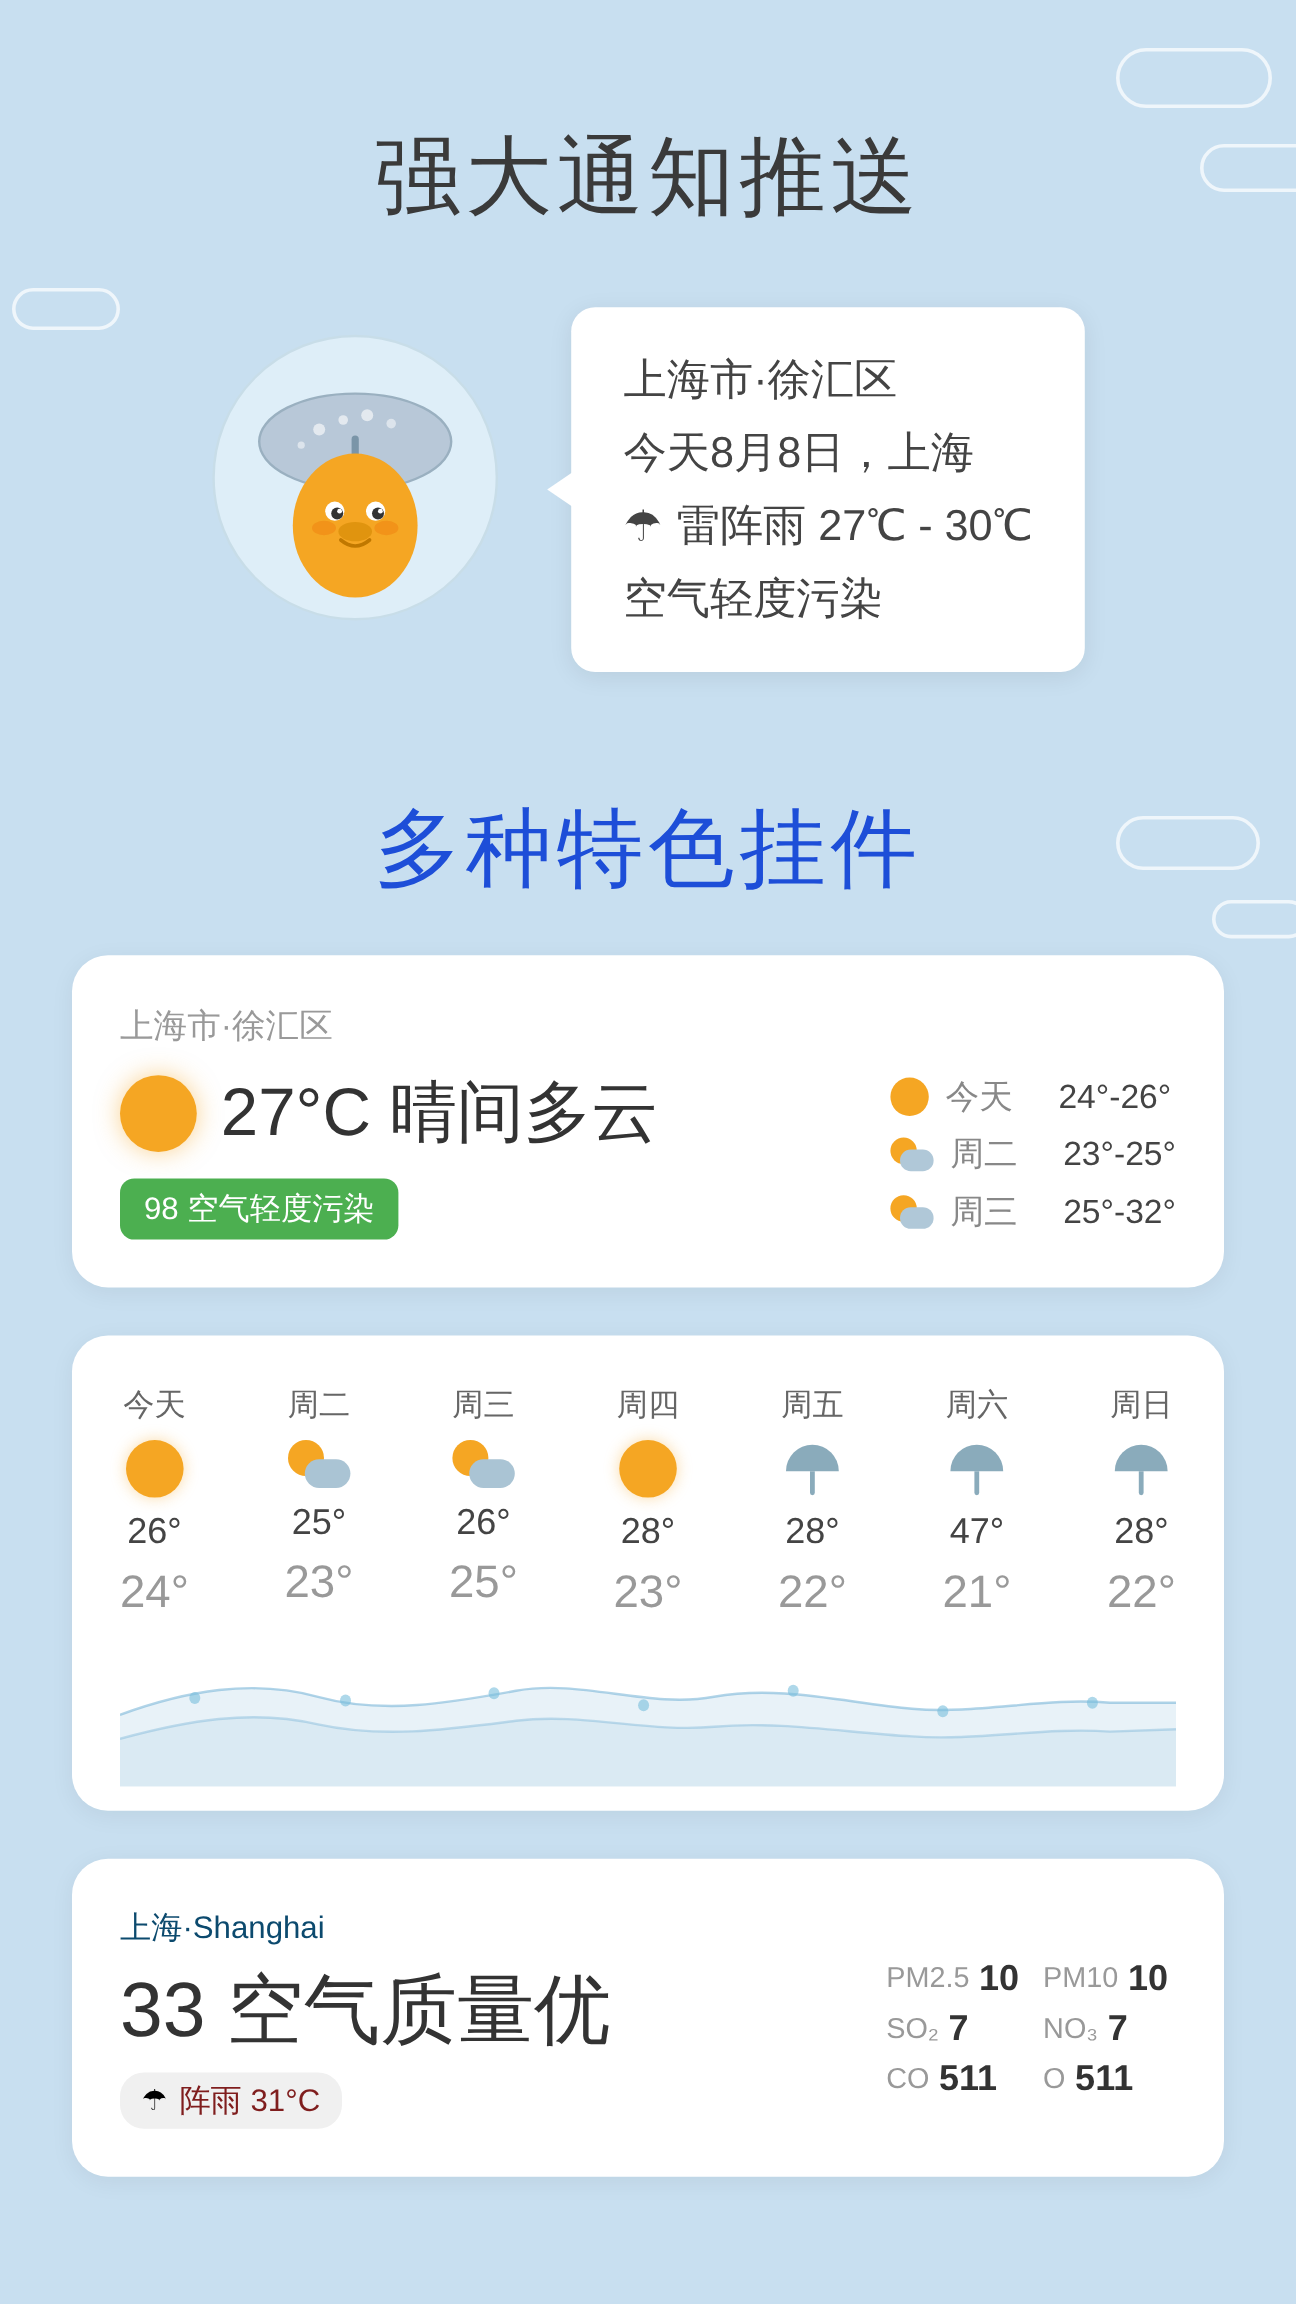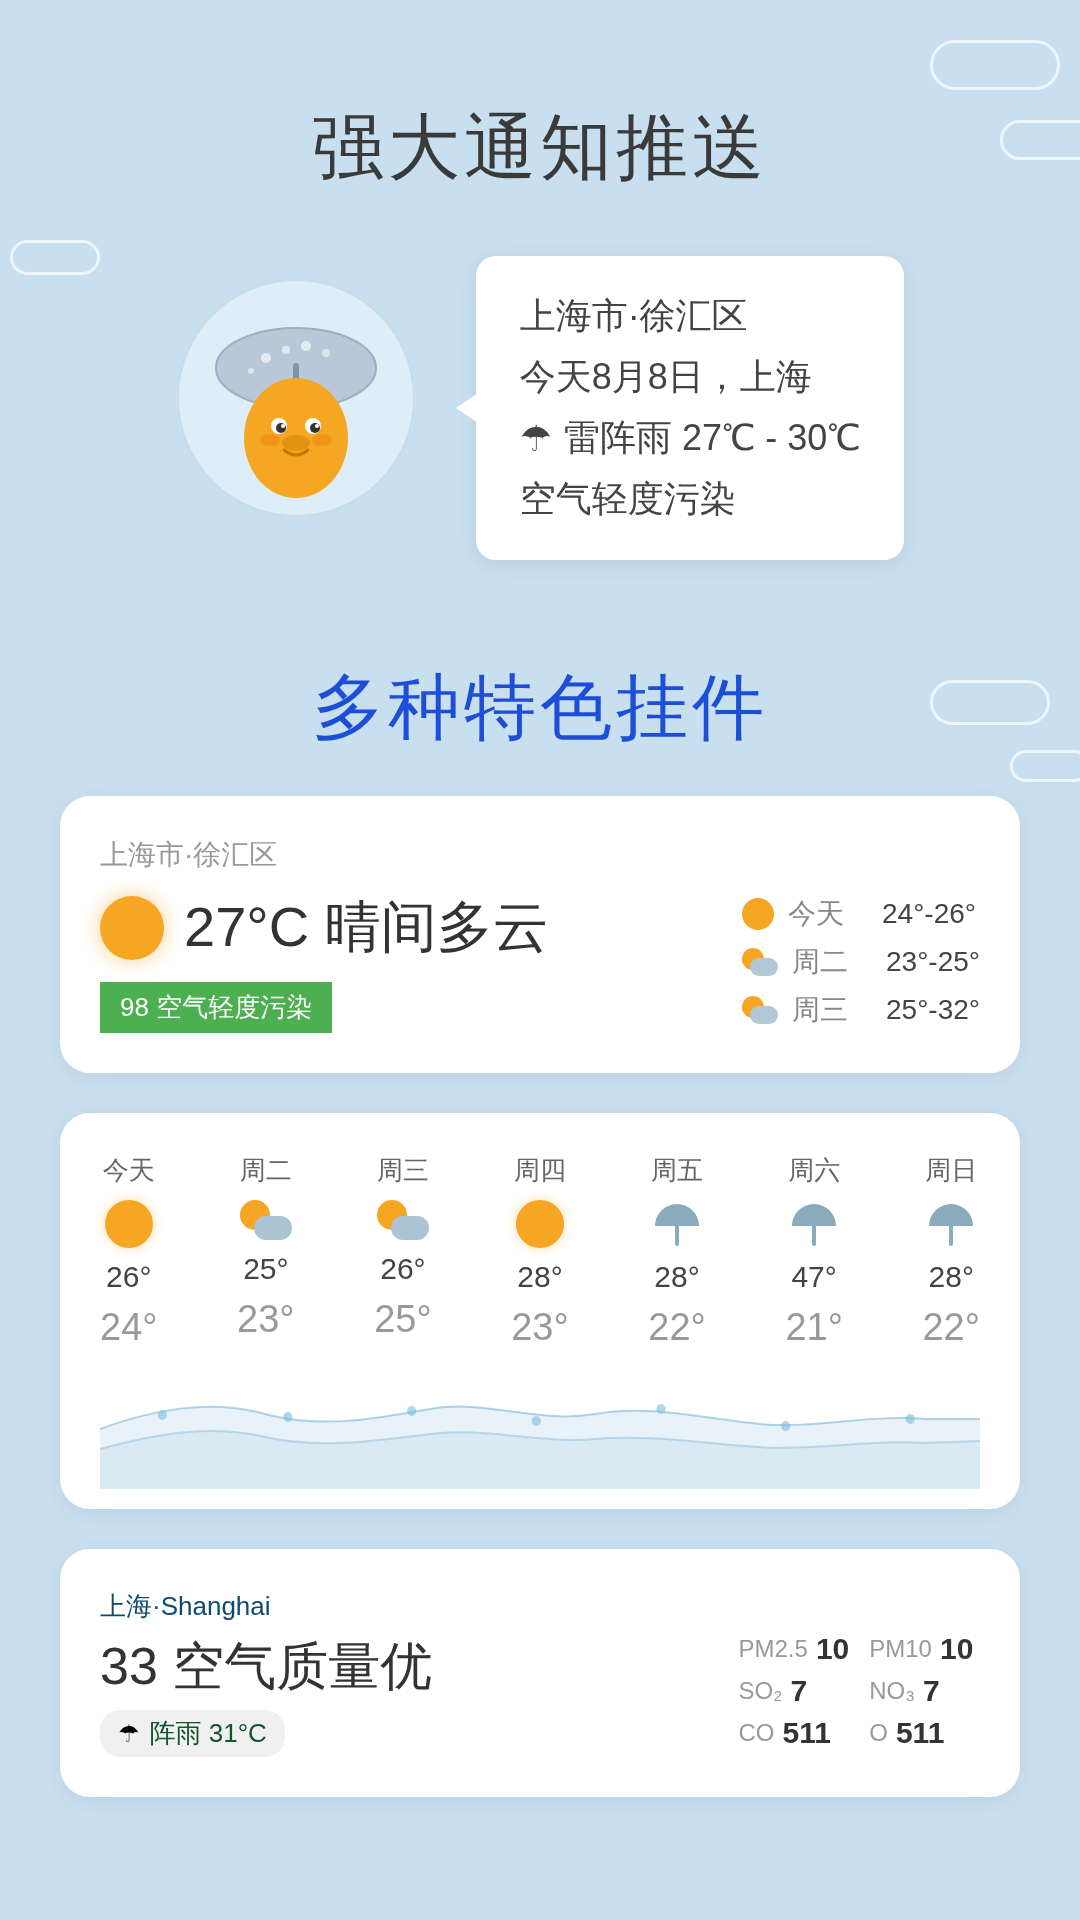--- a/index.html
+++ b/index.html
@@ -144,21 +144,21 @@
       font-weight: 400;
       color: #333;
     }
 
     .aqi-badge {
       display: inline-block;
       background: #4caf50;
       color: white;
       font-size: 26px;
       padding: 8px 20px;
-      border-radius: 0;
+      border-radius: 12px;
       margin-top: 16px;
       width: fit-content;
     }
 
     .widget1-right {
       display: flex;
       flex-direction: column;
       gap: 10px;
     }
 
@@ -318,21 +318,21 @@
       display: flex;
       align-items: flex-start;
       justify-content: space-between;
     }
 
     .widget3-left {
       flex: 1;
     }
 
     .aqi-main-text {
-      font-size: 52px;
+      font-size: 64px;
       color: #333;
       font-weight: 400;
     }
 
     .aqi-weather-row {
       display: flex;
       align-items: center;
       gap: 10px;
       margin-top: 8px;
       background: #f0f0f0;
@@ -340,21 +340,21 @@
       padding: 6px 18px;
       border-radius: 20px;
     }
 
     .umbrella-small {
       font-size: 24px;
     }
 
     .aqi-weather-text {
       font-size: 26px;
-      color: #14532d;
+      color: #7f1d1d;
     }
 
     .widget3-right {
       display: grid;
       grid-template-columns: 1fr 1fr;
       gap: 8px 20px;
       font-size: 26px;
     }
 
     .pollutant-row {

